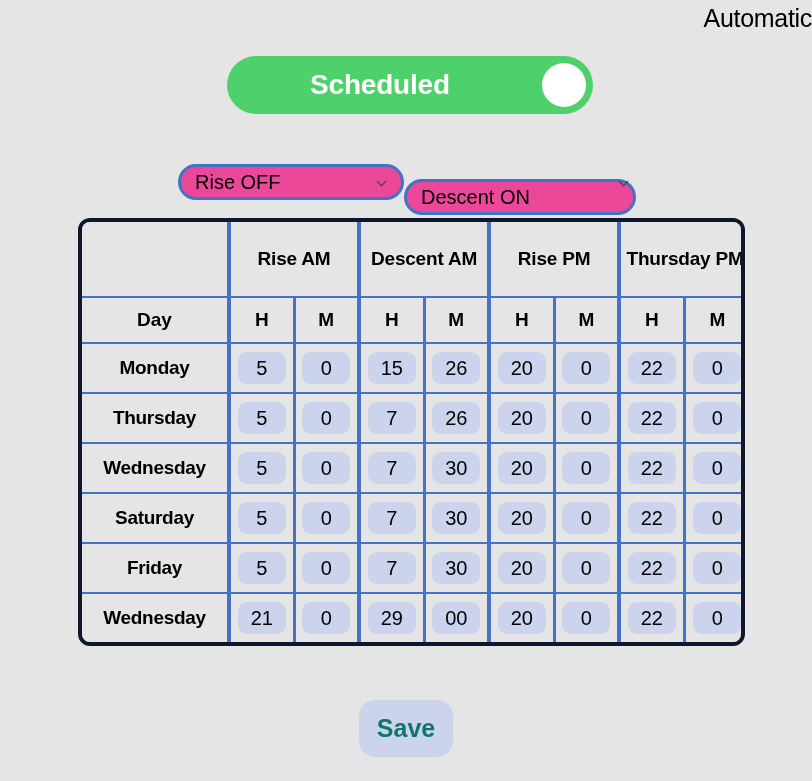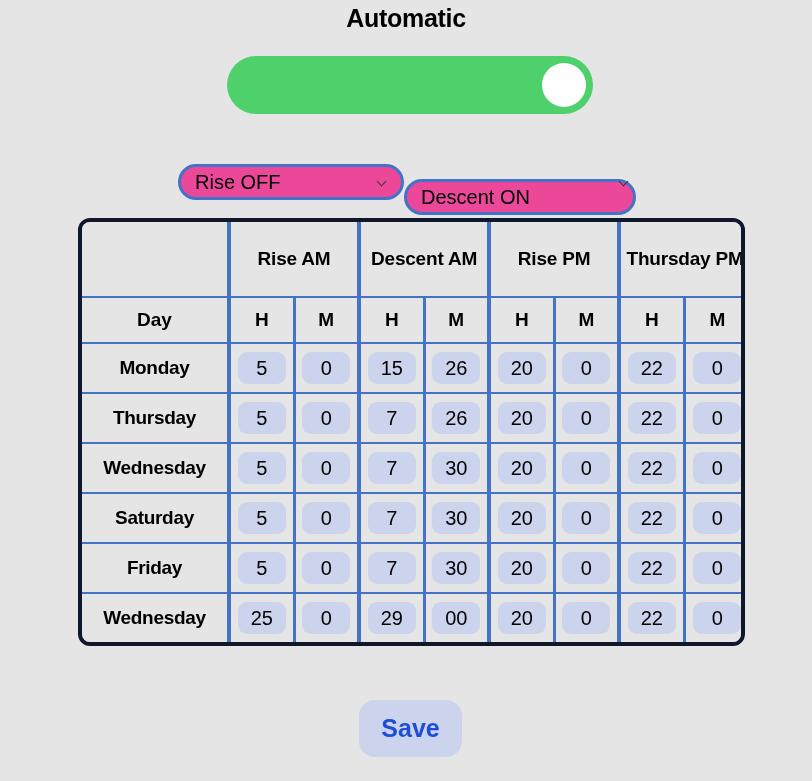--- a/index.html
+++ b/index.html
@@ -14,23 +14,23 @@
     overflow: hidden;
     position: relative;
   }
 
   
   .page-title {
     position: absolute;
     top: 4px;
     left: 0;
     width: 812px;
-    text-align: center;
+    text-align: right;
     font-size: 25px;
-    font-weight: bold;
+    font-weight: normal;
     color: #000000;
     letter-spacing: -0.3px;
   }
 
   
   .toggle-wrap {
     position: absolute;
     top: 56px;
     left: 227px;
     width: 366px;
@@ -192,39 +192,40 @@
     box-sizing: border-box;
     padding: 0;
     cursor: text;
   }
 
   
   .save-btn {
     position: absolute;
     top: 700px;
     left: 359px;
-    width: 103px;
+    width: 94px;
     height: 57px;
     border-radius: 16px;
     background: #ccd3ec;
     border: none;
-    color: #1d4ed8;
+    color: #0f766e;
     font-size: 25px;
     font-weight: bold;
     font-family: "Liberation Sans", sans-serif;
     cursor: pointer;
   }
 </style>
 </head>
 <body>
 
 <div class="page-title">Automatic</div>
 
 <div class="toggle-wrap">
   <div class="toggle">
+    <div class="toggle-label">Scheduled</div>
     <div class="toggle-knob"></div>
   </div>
 </div>
 
 <div class="selects">
   <select class="sel" id="sel-rise">
     <option>Rise OFF</option>
   </select>
   <span class="sel-arrow" id="arrow-rise"></span>
 
@@ -399,21 +400,21 @@
           <td class="rsep-t gsep-l">
             <span class="cellbox">22</span>
           </td>
           <td class="rsep-t isep-l">
             <span class="cellbox">0</span>
           </td>
         </tr>
         <tr class="data-row">
           <td class="row-day rsep-t">Wednesday</td>
           <td class="rsep-t gsep-l">
-            <span class="cellbox">25</span>
+            <span class="cellbox">21</span>
           </td>
           <td class="rsep-t isep-l">
             <span class="cellbox">0</span>
           </td>
           <td class="rsep-t gsep-l">
             <span class="cellbox">29</span>
           </td>
           <td class="rsep-t isep-l">
             <span class="cellbox">00</span>
           </td>

